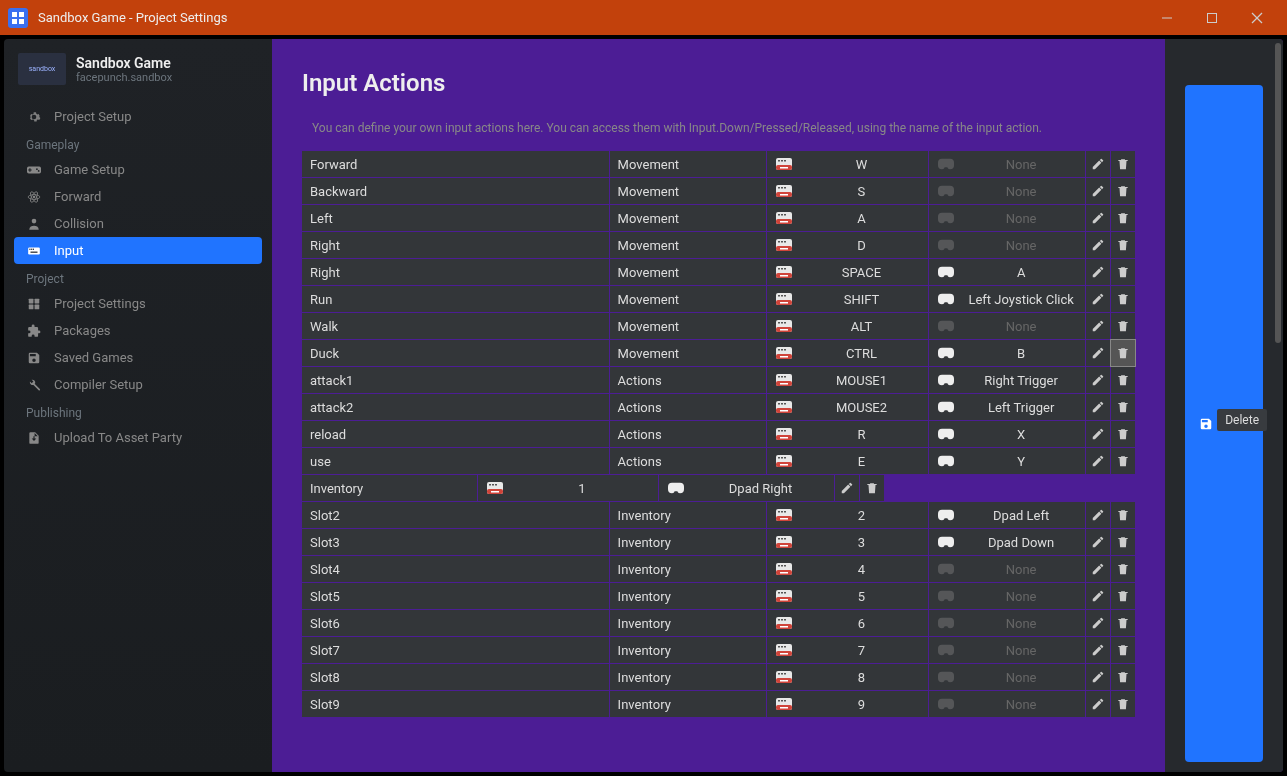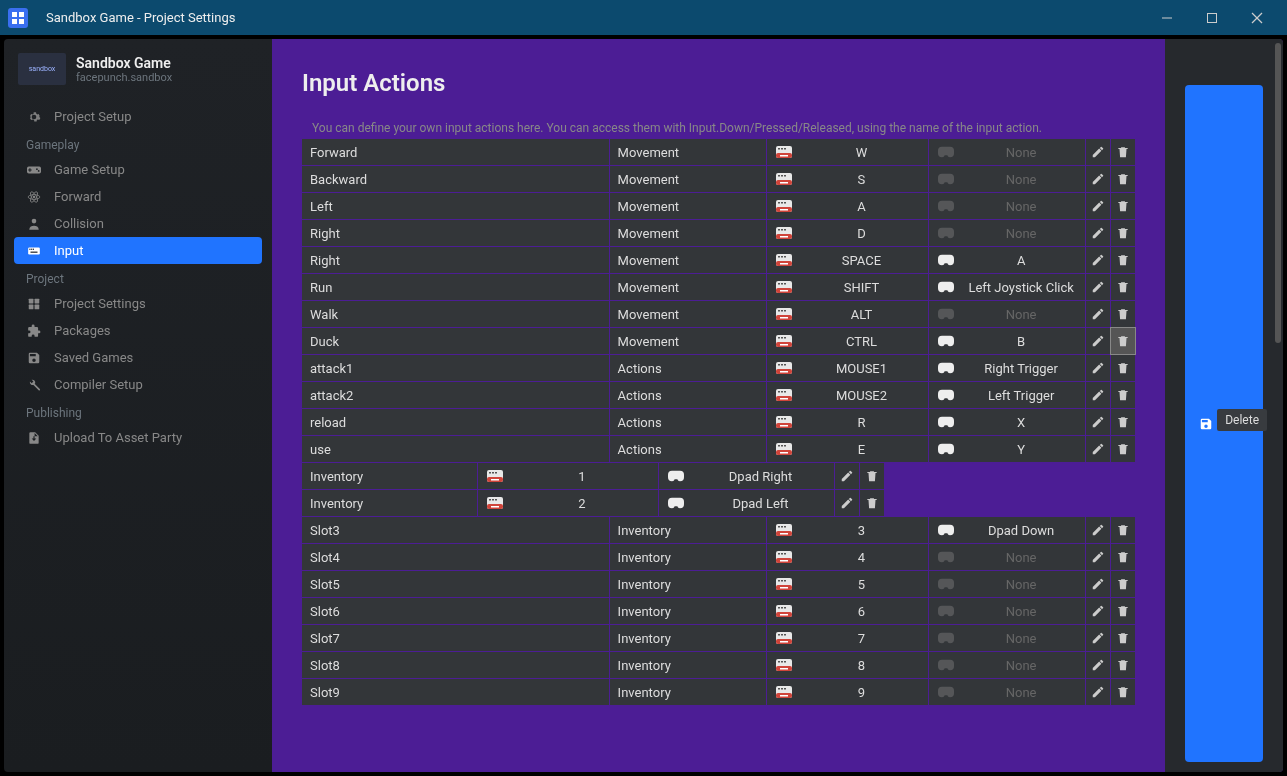--- a/index.html
+++ b/index.html
@@ -16,27 +16,26 @@
 .window {
   width: 1287px;
   height: 776px;
   background: #000;
   display: flex;
   flex-direction: column;
 }
 
 .titlebar {
   height: 35px;
-  background: #0c4a6e;
+  background: #c2410c;
   display: flex;
   align-items: center;
   padding: 0 8px;
   color: #eee;
   font-size: 13px;
-  gap: 8px;
 }
 .titlebar .app-icon {
   width: 20px;
   height: 20px;
   background: #3a6ff0;
   margin-right: 10px;
   border-radius: 3px;
   display: flex;
   align-items: center;
   justify-content: center;
@@ -128,21 +127,21 @@
 }
 .page-title {
   font-size: 24px;
   font-weight: 600;
   color: #eee;
   margin-bottom: 24px;
 }
 .page-desc {
   color: #888;
   font-size: 12px;
-  margin-bottom: 4px;
+  margin-bottom: 16px;
   padding-left: 10px;
 }
 
 .input-table {
   display: flex;
   flex-direction: column;
   gap: 1px;
 }
 .input-row {
   display: flex;
@@ -857,20 +856,21 @@
                   </svg>
                 </div>
                 <div class="row-btn">
                   <svg width="14" height="14" viewBox="0 0 24 24">
                     <path fill="currentColor" d="M6 7h12l-1 14H7L6 7zm3-3h6l1 2H8l1-2zM4 5h16v2H4V5z"></path>
                   </svg>
                 </div>
               </div>
             </div>
             <div class="input-row">
+              <div class="cell cell-name">Slot2</div>
               <div class="cell cell-group">Inventory</div>
               <div class="cell cell-kb">
                 <span class="kb-icon">
                   <svg width="16" height="12" viewBox="0 0 16 12">
                     <rect x="0" y="0" width="16" height="12" rx="2" fill="#e8e8e8"></rect>
                     <rect x="0" y="7" width="16" height="5" rx="2" fill="#d0443a"></rect>
                     <rect x="2" y="2" width="2" height="1.5" fill="#555"></rect>
                     <rect x="5" y="2" width="2" height="1.5" fill="#555"></rect>
                     <rect x="8" y="2" width="2" height="1.5" fill="#555"></rect>
                     <rect x="4" y="9" width="8" height="1.5" fill="#fff"></rect>

